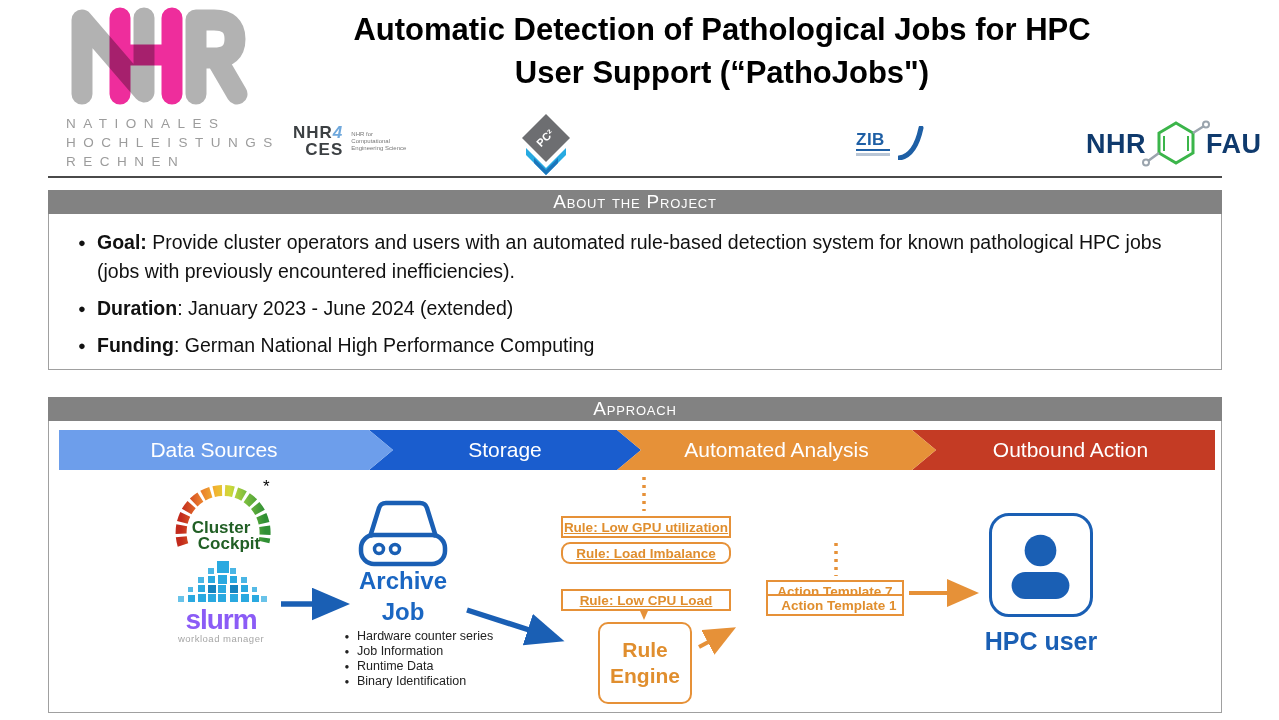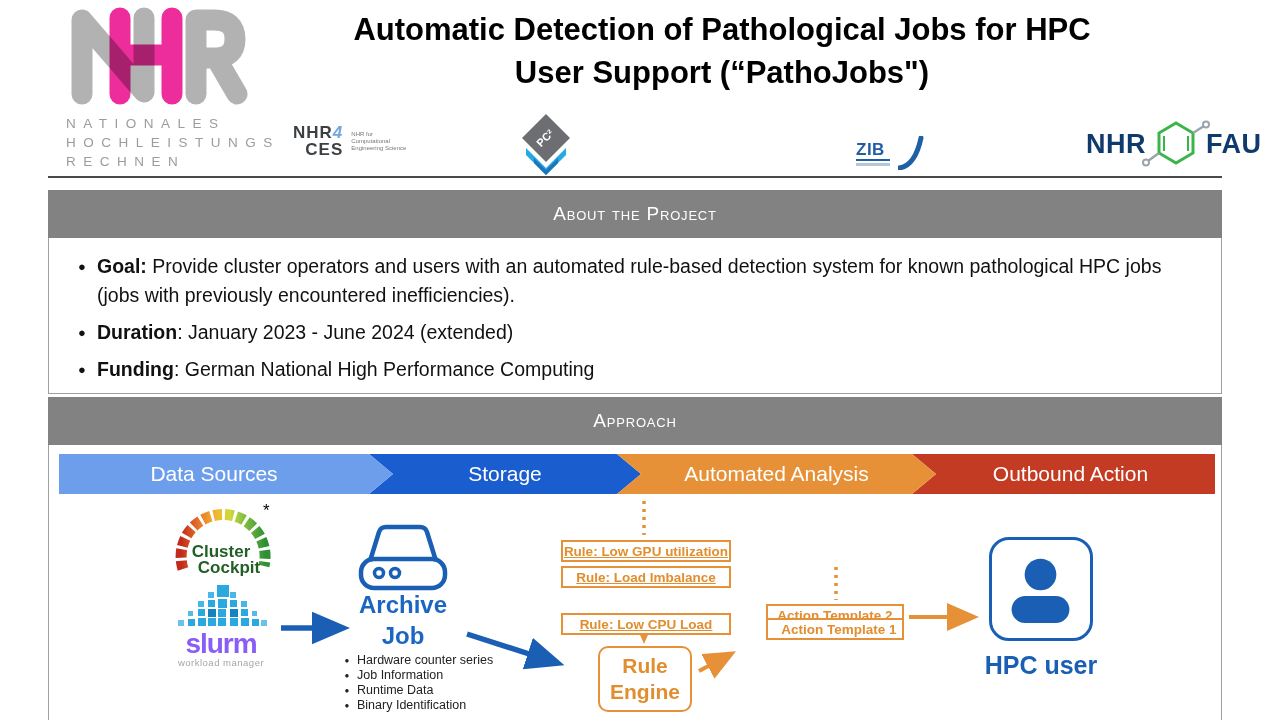--- a/index.html
+++ b/index.html
@@ -13,32 +13,32 @@
   #nhr-logo{left:66px;top:6px;width:180px;}
   #nhr-word-lines{margin-top:2px;color:#9c9c9c;font-size:13.5px;font-weight:500;letter-spacing:7.5px;line-height:19px;white-space:nowrap;}
   #page-title{left:252px;top:8px;width:940px;text-align:center;font-size:31px;font-weight:bold;line-height:43px;color:#000;}
   .partner{display:flex;align-items:center;gap:8px;}
   #logo-nhr4ces{left:293px;top:124px;}
   .nhr4ces-word{font-size:17px;font-weight:bold;color:#3c4043;line-height:17px;letter-spacing:1px;text-align:right;}
   .nhr4ces-word .four{color:#6fa8dc;font-style:italic;}
   .nhr4ces-tag{width:58px;font-size:6px;line-height:7px;color:#777;}
   #logo-pc2{left:518px;top:114px;}
   .pc2-text{font-size:16.5px;line-height:21px;color:#6d6e71;}
-  #logo-zib{left:856px;top:126px;margin-top:10px;}
+  #logo-zib{left:856px;top:126px;}
   .zib-word{font-size:17px;font-weight:800;color:#1e5fa5;border-bottom:2.5px solid #1e5fa5;line-height:18px;letter-spacing:0.5px;}
   .zib-sub{height:3px;width:34px;background:#b9c6d6;margin-top:2px;}
   #logo-nhrfau{left:1086px;top:120px;}
   .fau-word{font-size:27px;font-weight:800;color:#0f3a6d;letter-spacing:0.5px;}
   #header-divider{left:48px;top:176px;width:1174px;height:2px;background:#4a4a4a;}
 
   
   .section{left:48px;width:1174px;}
   #about-section{top:190px;}
   #approach-section{top:397px;}
-  .section-header{height:48px;background:#828282;color:#fff;display:flex;align-items:center;justify-content:center;
+  .section-header{height:24px;background:#828282;color:#fff;display:flex;align-items:center;justify-content:center;
     font-variant:small-caps;font-size:19px;letter-spacing:0.8px;}
   .section-body{background:#fff;border:1.5px solid #a0a0a0;border-top:none;position:relative;}
   #about-body{height:156px;padding:6px 18px 0 18px;box-sizing:border-box;}
   #approach-body{height:291px;}
 
   .b-item{display:flex;font-size:19.5px;line-height:29px;margin-top:8px;}
   .b-dot{width:30px;flex:none;text-align:center;font-size:13px;line-height:29px;}
   .b-label{font-weight:bold;}
 
   
@@ -64,24 +64,24 @@
   #job-archive-icon{left:304px;top:78px;width:100px;height:70px;}
   #job-archive-label{left:284px;top:144px;width:140px;text-align:center;
     color:#1a66c2;font-size:24px;font-weight:bold;line-height:31px;}
   #ja-list{left:288px;top:208px;width:190px;}
   .ja-item{display:flex;font-size:12.5px;line-height:15px;color:#222;}
   .ja-dot{width:20px;flex:none;text-align:center;font-size:8px;line-height:15px;}
 
   .rule-box{left:512px;width:170px;height:22px;border:2px solid #e69138;box-sizing:border-box;
     display:flex;align-items:center;justify-content:center;color:#e08e2e;font-size:13.5px;font-weight:bold;background:#fff;text-decoration:underline;}
   #rule-1{top:95px;}
-  #rule-2{top:121px;}
+  #rule-2{top:121px;border-radius:9px;}
   #rule-3{top:148px;margin-top:20px;}
 
-  #rule-engine{left:549px;top:201px;width:94px;height:66px;border:2.5px solid #e69138;border-radius:10px;
+  #rule-engine{left:549px;top:201px;width:94px;height:82px;border:2.5px solid #e69138;border-radius:10px;
     box-sizing:border-box;display:flex;align-items:center;justify-content:center;text-align:center;
     color:#e08e2e;font-size:21px;font-weight:bold;line-height:26px;background:#fff;}
 
   .action-box{left:717px;width:138px;height:22px;border:2px solid #e69138;box-sizing:border-box;
     display:flex;align-items:center;justify-content:center;color:#e08e2e;font-size:13.5px;font-weight:bold;background:#fff;}
   #action-2{top:159px;}
   #action-1{top:173px;padding-left:8px;}
 
   #hpc-user-box{left:940px;top:92px;width:104px;height:104px;border:3.5px solid #1a5fb4;border-radius:20px;
     box-sizing:border-box;background:#fff;}
@@ -299,21 +299,21 @@
         <span>Rule: Low CPU Load</span>
       </div>
     <div class="abs" id="rule-engine">
       <div>
         <div>Rule</div>
         <div>Engine</div>
       </div>
     </div>
 
     <div class="abs action-box" id="action-2">
-        <span>Action Template 2</span>
+        <span>Action Template 7</span>
       </div>
     <div class="abs action-box" id="action-1">
         <span>Action Template 1</span>
       </div>
 
     <div class="abs" id="hpc-user-box">
       <svg width="97" height="97" viewBox="0 0 104 104">
         <circle cx="52" cy="37" r="17" fill="#1a5fb4"></circle>
         <rect x="21" y="60" width="62" height="29" rx="14.5" fill="#1a5fb4"></rect>
       </svg>

